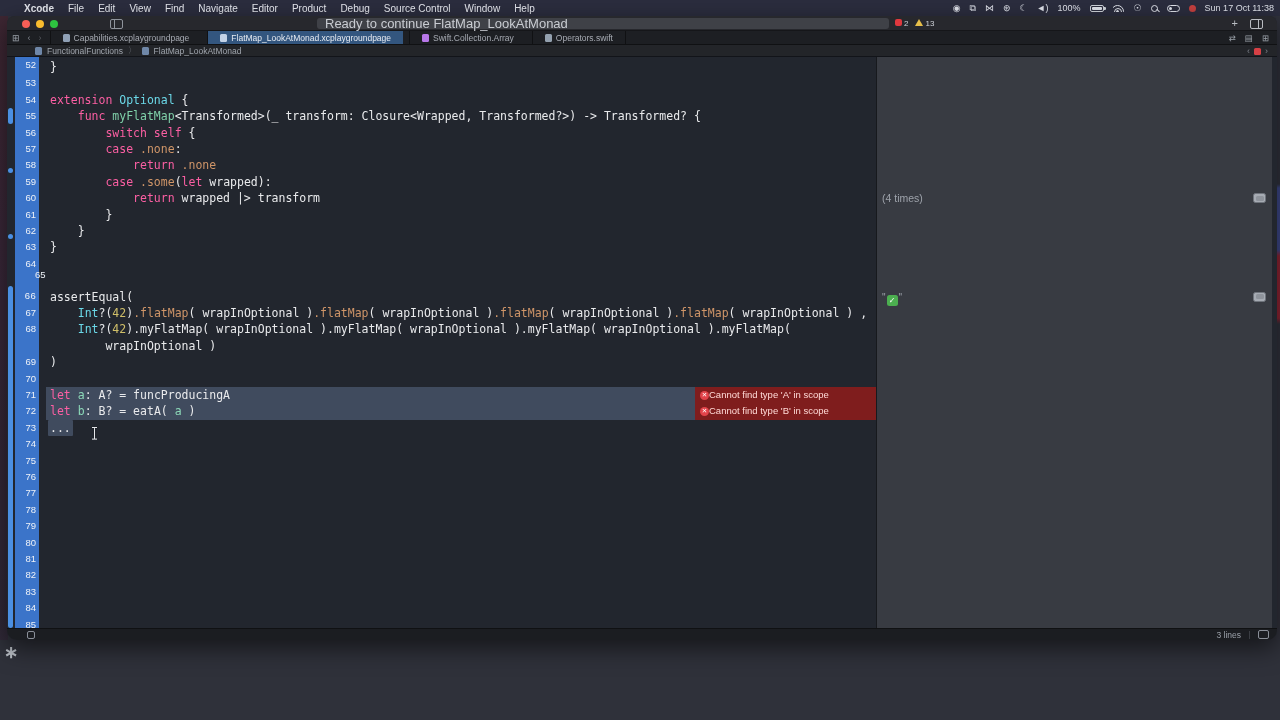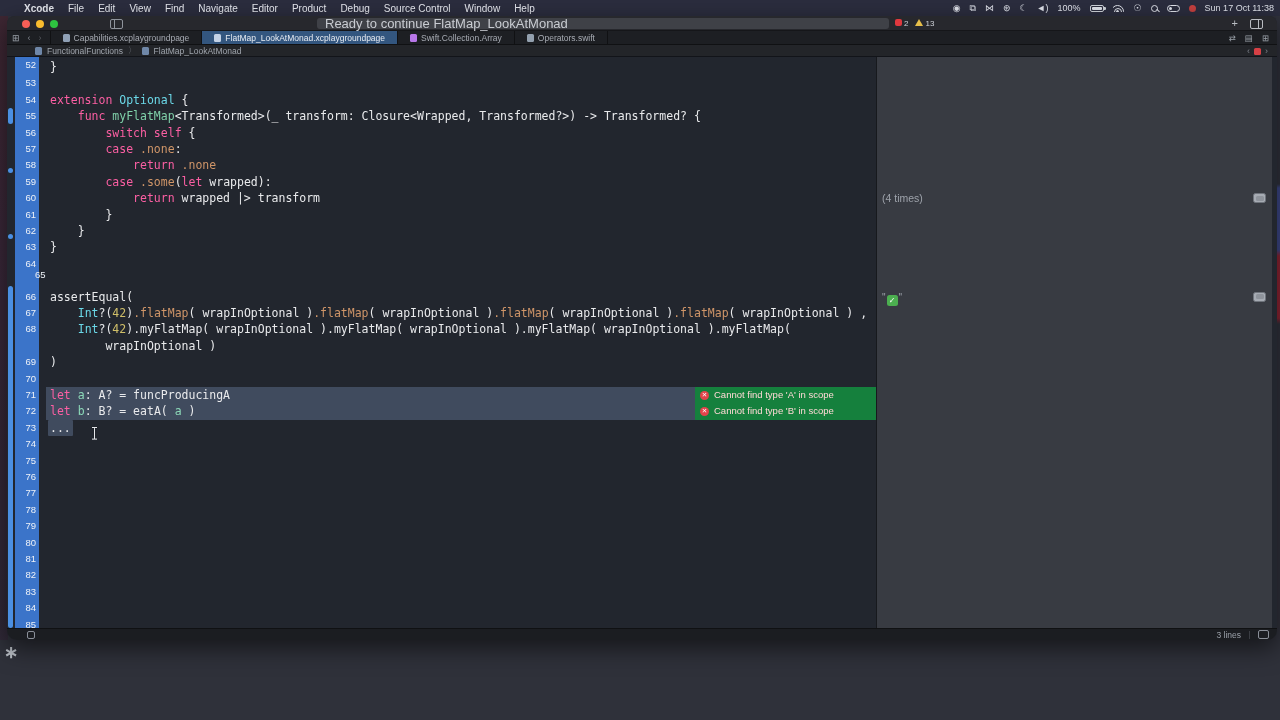--- a/index.html
+++ b/index.html
@@ -85,22 +85,22 @@
   .lnum { position:absolute; left:8px; width:21px; height:16.4px; line-height:16.4px; text-align:right;
     color:#eef2f8; font-size:9.5px; font-family:"Liberation Sans",sans-serif; z-index:3; }
   .chgbar { position:absolute; left:1px; width:5px; background:#4b8fe2; border-radius:2.5px; z-index:2; }
   #rows { position:absolute; left:39px; top:0; width:830px; height:100%; }
   .crow { position:absolute; left:0; width:830px; height:16.4px; line-height:16.4px; white-space:pre;
     font-family:"DejaVu Sans Mono","Liberation Mono",monospace; font-size:11.5px; padding-left:4px; }
   .crow.sel { background:#404b5e; }
   .pl { color:#e9eaec; } .k { color:#fc5fa3; } .ty { color:#6bd8e8; } .fn { color:#7fd0a9; }
   .mb { color:#cf9568; } .nu { color:#d0bf69; } .vr { color:#8bd8b8; }
   .selbox { background:#404b5e; padding:1px 2px; margin-left:-2px; border-radius:1px; }
-  .banner { position:absolute; right:0; top:0; width:181px; height:16.4px; background:#15803d;
-    display:flex; align-items:center; gap:5px; padding-left:5px;
+  .banner { position:absolute; right:0; top:0; width:181px; height:16.4px; background:#7f1d1d;
+    display:flex; align-items:center; padding-left:5px;
     font-family:"Liberation Sans",sans-serif; font-size:9.5px; color:#ffd9d6; }
   .berr { width:9px; height:9px; border-radius:50%; background:#e2434a; color:#fff; font-size:6.5px;
     display:flex; align-items:center; justify-content:center; flex:0 0 auto; }
   
   #sidebar { position:absolute; left:869px; top:0; width:396px; height:100%; background:#383b42; border-left:1px solid #17191d; }
   .ann { position:absolute; left:5px; height:16.4px; line-height:16.4px; color:#9ea3ab; font-size:10.5px; white-space:nowrap; }
   .check { display:inline-flex; width:11px; height:11px; background:#4caf50; border-radius:2.5px; color:#fff;
     font-size:8px; align-items:center; justify-content:center; vertical-align:-2px; margin:0 1px; }
   .quote { color:#9ea3ab; font-size:10px; }
   .viewerbtn { position:absolute; right:6px; width:13px; height:10px; background:#a6abb3; border:1px solid #6f747c; border-radius:2.5px; }
@@ -192,21 +192,21 @@
       <span class="editoricon"></span>
     </div>
   </div>
 
   <div id="tabbar">
     <div class="tb-ctrl">
       <span class="gridicon">⊞</span>
       <span class="chev">‹</span>
       <span class="chev dim">›</span>
     </div>
-    <div id="tabs" style="display:flex;">
+    <div id="tabs" style="display:flex;gap:6px;">
         <div class="tab">
           <span class="ticon" style="background: rgb(143, 160, 181);"></span>
           <span>Capabilities.xcplaygroundpage</span>
         </div>
         <div class="tab active">
           <span class="ticon" style="background: rgb(195, 210, 230);"></span>
           <span>FlatMap_LookAtMonad.xcplaygroundpage</span>
         </div>
         <div class="tab">
           <span class="ticon" style="background: rgb(183, 119, 232);"></span>
@@ -253,21 +253,21 @@
         <div class="lnum" style="top: 67.6px;">56</div>
         <div class="lnum" style="top: 84px;">57</div>
         <div class="lnum" style="top: 100.4px;">58</div>
         <div class="lnum" style="top: 116.8px;">59</div>
         <div class="lnum" style="top: 133.2px;">60</div>
         <div class="lnum" style="top: 149.6px;">61</div>
         <div class="lnum" style="top: 166px;">62</div>
         <div class="lnum" style="top: 182.4px;">63</div>
         <div class="lnum" style="top: 198.8px;">64</div>
         <div class="lnum" style="top: 210px; padding-left: 20px;">65</div>
-        <div class="lnum" style="top: 231.6px;">66</div>
+        <div class="lnum" style="top: 231.6px; font-family: Liberation Mono, monospace;">66</div>
         <div class="lnum" style="top: 248px;">67</div>
         <div class="lnum" style="top: 264.4px;">68</div>
         <div class="lnum" style="top: 297.2px;">69</div>
         <div class="lnum" style="top: 313.6px;">70</div>
         <div class="lnum" style="top: 330px;">71</div>
         <div class="lnum" style="top: 346.4px;">72</div>
         <div class="lnum" style="top: 362.8px;">73</div>
         <div class="lnum" style="top: 379.2px;">74</div>
         <div class="lnum" style="top: 395.6px;">75</div>
         <div class="lnum" style="top: 412px;">76</div>

